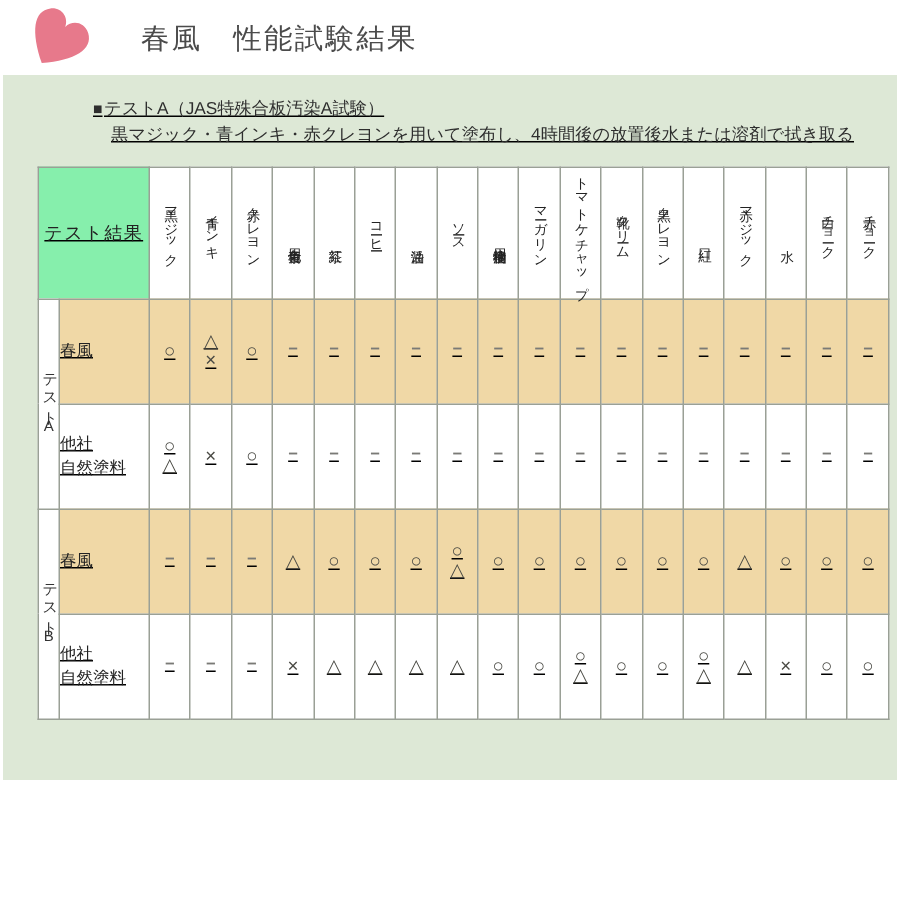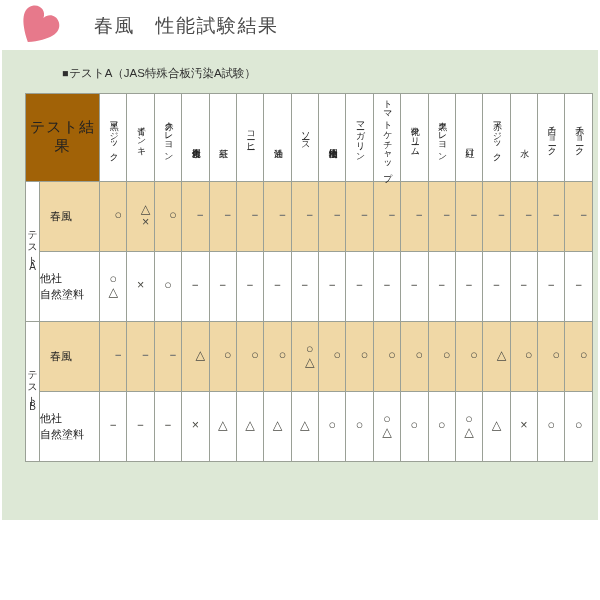--- a/index.html
+++ b/index.html
@@ -14,65 +14,67 @@
   .petal-svg { position:absolute; left:7px; top:2px; }
   .title {
     position:absolute; left:94px; top:13px; margin:0;
     font-size:19px; font-weight:500; color:#4b4b4b; letter-spacing:1.5px;
     white-space:nowrap;
   }
   
   .panel {
     position:absolute; top:50px; left:2px; width:596px; height:470px;
     background:#dde8d6;
+    text-decoration:underline;
   }
   .descs { padding:15px 0 0 60px; color:#333; }
   .desc { margin-bottom:11px; white-space:nowrap; }
   .desc .h { font-size:11.5px; line-height:1.5; color:#2e2e2e; }
   .desc .h .bullet { margin-right:1px; font-size:10.5px; }
   .desc .b { font-size:11.5px; line-height:1.5; padding-left:12px; color:#2e2e2e; }
   
   table.results {
     border-collapse:collapse; table-layout:fixed; width:568px;
     margin:9px 0 0 23px; background:#fff;
     border:1px solid #7d8378;
   }
   .results th, .results td { border:1px solid #9aa096; padding:0; }
   .results thead tr { height:75px; }
   .results tbody tr { height:70px; }
   col.c-grp { width:14px; }
   col.c-name { width:60px; }
-  .corner { font-size:15px; font-weight:normal; letter-spacing:1px; color:#222; text-align:center; background:#a16207; }
+  .corner { font-size:12px; font-weight:normal; letter-spacing:1px; color:#222; text-align:center; background:#86efac; }
   .colh { vertical-align:middle; text-align:center; font-weight:normal; background:#fff; }
   .vtext {
     writing-mode:vertical-rl; display:inline-block;
     font-size:9px; letter-spacing:0; line-height:1.1; color:#222;
   }
   .vtext.upright { text-orientation:upright; font-size:10px; letter-spacing:1px; color:#333; }
   .grp { background:#fff; font-weight:normal; text-align:center; vertical-align:middle; }
   .name { font-size:11px; text-align:left; padding-left:7px; color:#222; line-height:1.5; vertical-align:middle; }
   .cell { text-align:center; vertical-align:middle; color:#4a4a44; }
   .sym { display:block; font-size:12.5px; line-height:1.05; }
   .sym.dash { color:#7a7a76; font-weight:bold; font-size:11px; }
-  tr.hl .name, tr.hl .cell { background:#f0d8a6;padding-left:10px; }
+  tr.hl .name, tr.hl .cell { background:#f0d8a6; }
 </style>
 </head>
 <body>
 
 <div class="hdr">
   <svg class="petal-svg" width="58" height="50" viewBox="0 0 40 40" aria-hidden="true">
     <path d="M20,34 C6,23 1,13 8,7 C13,3 19,6 20,11 C21,6 27,3 32,7 C39,13 34,23 20,34 Z" transform="rotate(33 20 22)" fill="#e7798b"></path>
   </svg>
   <h1 class="title">春風　性能試験結果</h1>
 </div>
 
 <div class="panel">
   <div class="descs">
     <div class="desc">
       <div class="h"><span class="bullet">■</span><span>テストA（JAS特殊合板汚染A試験）</span></div>
+      <div class="b">黒マジック・青インキ・赤クレヨンを用いて塗布し、4時間後の放置後水または溶剤で拭き取る</div>
     </div>
     <div class="desc">
     </div>
   </div>
 
   <table class="results">
       <colgroup>
         <col class="c-grp">
         <col class="c-name">
         <col class="c-data">

